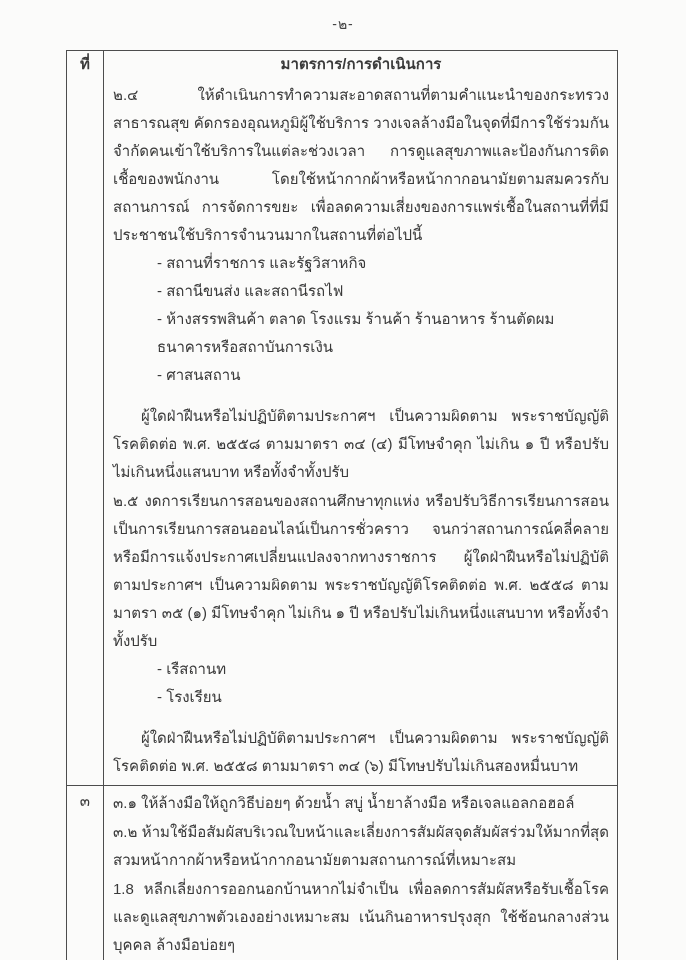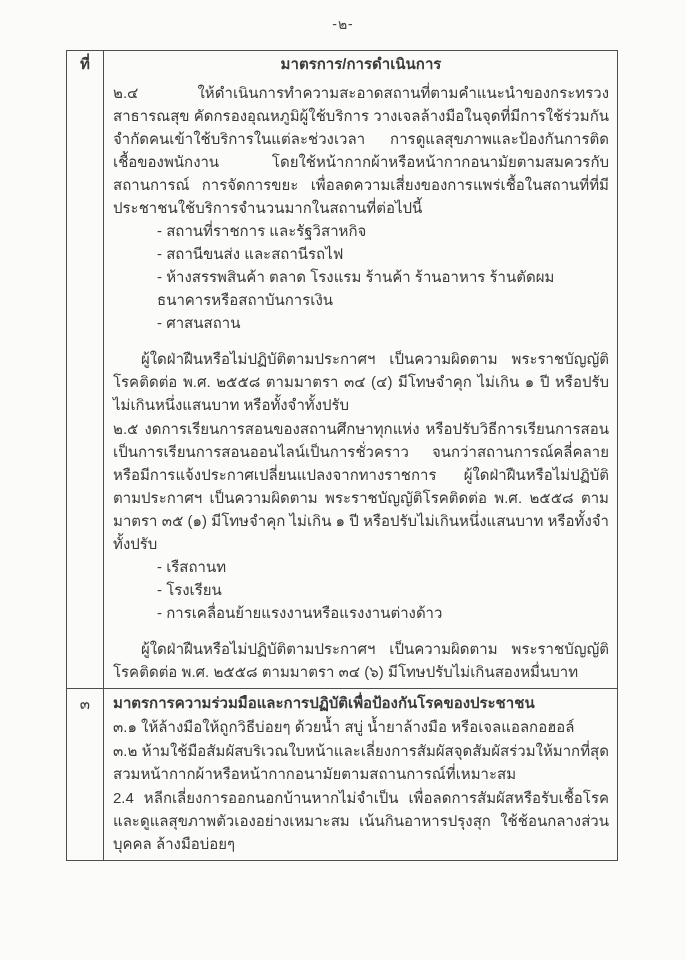--- a/index.html
+++ b/index.html
@@ -49,21 +49,21 @@
     text-align: center;
     font-size: 15px;
     padding-top: 3px;
     color: #3a3a3a;
   }
   .cell-content {
     flex: 1;
     padding: 2px 8px 5px 9px;
     box-sizing: border-box;
     font-size: 15px;
-    line-height: 23px;
+    line-height: 28px;
   }
   .header-row .cell-no,
   .header-row .cell-content {
     font-weight: bold;
     text-align: center;
     padding-top: 1px;
     padding-bottom: 2px;
     line-height: 24px;
   }
   .blk {
@@ -100,25 +100,23 @@
         <div class="cell-content">
           <div class="blk para">๒.๔ ให้ดำเนินการทำความสะอาดสถานที่ตามคำแนะนำของกระทรวงสาธารณสุข คัดกรองอุณหภูมิผู้ใช้บริการ วางเจลล้างมือในจุดที่มีการใช้ร่วมกัน จำกัดคนเข้าใช้บริการในแต่ละช่วงเวลา การดูแลสุขภาพและป้องกันการติดเชื้อของพนักงาน โดยใช้หน้ากากผ้าหรือหน้ากากอนามัยตามสมควรกับสถานการณ์ การจัดการขยะ เพื่อลดความเสี่ยงของการแพร่เชื้อในสถานที่ที่มีประชาชนใช้บริการจำนวนมากในสถานที่ต่อไปนี้</div>
           <div class="blk list-item">- สถานที่ราชการ และรัฐวิสาหกิจ</div>
           <div class="blk list-item">- สถานีขนส่ง และสถานีรถไฟ</div>
           <div class="blk list-item">- ห้างสรรพสินค้า ตลาด โรงแรม ร้านค้า ร้านอาหาร ร้านตัดผม ธนาคารหรือสถาบันการเงิน</div>
           <div class="blk list-item">- ศาสนสถาน</div>
           <div class="blk para-indent">ผู้ใดฝ่าฝืนหรือไม่ปฏิบัติตามประกาศฯ เป็นความผิดตาม พระราชบัญญัติโรคติดต่อ พ.ศ. ๒๕๕๘ ตามมาตรา ๓๔ (๔) มีโทษจำคุก ไม่เกิน ๑ ปี หรือปรับไม่เกินหนึ่งแสนบาท หรือทั้งจำทั้งปรับ</div>
           <div class="blk para">๒.๕ งดการเรียนการสอนของสถานศึกษาทุกแห่ง หรือปรับวิธีการเรียนการสอนเป็นการเรียนการสอนออนไลน์เป็นการชั่วคราว จนกว่าสถานการณ์คลี่คลาย หรือมีการแจ้งประกาศเปลี่ยนแปลงจากทางราชการ ผู้ใดฝ่าฝืนหรือไม่ปฏิบัติตามประกาศฯ เป็นความผิดตาม พระราชบัญญัติโรคติดต่อ พ.ศ. ๒๕๕๘ ตามมาตรา ๓๕ (๑) มีโทษจำคุก ไม่เกิน ๑ ปี หรือปรับไม่เกินหนึ่งแสนบาท หรือทั้งจำทั้งปรับ</div>
           <div class="blk list-item">- เรืสถานท</div>
           <div class="blk list-item">- โรงเรียน</div>
-          <div class="blk list-item">- การเคลื่อนย้ายแรงงานหรือแรงงานต่างด้าว</div>
           <div class="blk para-indent">ผู้ใดฝ่าฝืนหรือไม่ปฏิบัติตามประกาศฯ เป็นความผิดตาม พระราชบัญญัติโรคติดต่อ พ.ศ. ๒๕๕๘ ตามมาตรา ๓๔ (๖) มีโทษปรับไม่เกินสองหมื่นบาท</div>
         </div>
       </div><div class="t-row">
         <div class="cell-no">๓</div>
         <div class="cell-content">
-          <div class="blk title">มาตรการความร่วมมือและการปฏิบัติเพื่อป้องกันโรคของประชาชน</div>
           <div class="blk para">๓.๑ ให้ล้างมือให้ถูกวิธีบ่อยๆ ด้วยน้ำ สบู่ น้ำยาล้างมือ หรือเจลแอลกอฮอล์</div>
           <div class="blk para">๓.๒ ห้ามใช้มือสัมผัสบริเวณใบหน้าและเลี่ยงการสัมผัสจุดสัมผัสร่วมให้มากที่สุด สวมหน้ากากผ้าหรือหน้ากากอนามัยตามสถานการณ์ที่เหมาะสม</div>
-          <div class="blk para">2.4 หลีกเลี่ยงการออกนอกบ้านหากไม่จำเป็น เพื่อลดการสัมผัสหรือรับเชื้อโรค และดูแลสุขภาพตัวเองอย่างเหมาะสม เน้นกินอาหารปรุงสุก ใช้ช้อนกลางส่วนบุคคล ล้างมือบ่อยๆ</div>
+          <div class="blk para">1.8 หลีกเลี่ยงการออกนอกบ้านหากไม่จำเป็น เพื่อลดการสัมผัสหรือรับเชื้อโรค และดูแลสุขภาพตัวเองอย่างเหมาะสม เน้นกินอาหารปรุงสุก ใช้ช้อนกลางส่วนบุคคล ล้างมือบ่อยๆ</div>
         </div>
       </div></div>
 </div>
 
 </body></html>

